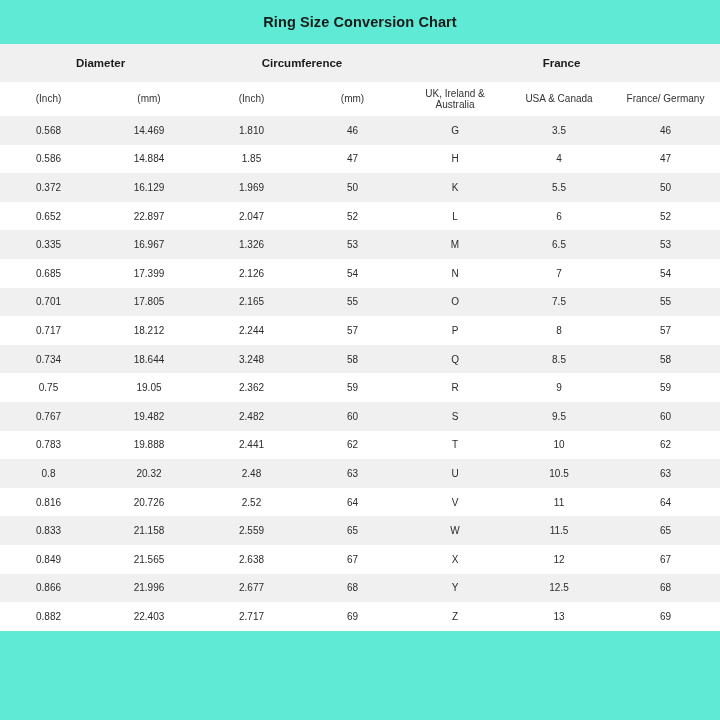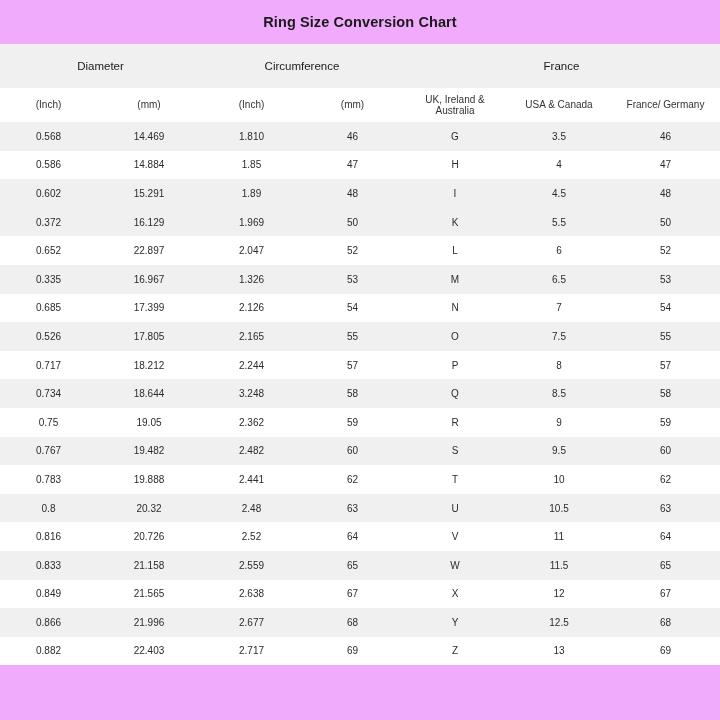--- a/index.html
+++ b/index.html
@@ -10,21 +10,21 @@
     height: 720px;
     background: #ffffff;
     font-family: "Liberation Sans", sans-serif;
     color: #222222;
   }
   #page {
     width: 720px;
     height: 720px;
     position: relative;
     overflow: hidden;
-    background: #f0abfc;
+    background: #5eead4;
   }
   .title {
     text-align: center;
     font-size: 14.5px;
     font-weight: bold;
     color: #1a1a1a;
     padding-top: 14px;
     padding-bottom: 14px;
     letter-spacing: 0.1px;
   }
@@ -36,23 +36,23 @@
   table.chart td, table.chart th {
     border: none;
     text-align: center;
     vertical-align: middle;
     font-weight: normal;
   }
   
   tr.group-row td {
     background: #f0f0f0;
     font-size: 11.5px;
-    font-weight: normal;
+    font-weight: bold;
     color: #1a1a1a;
-    height: 44px;
+    height: 38px;
     padding: 0 2px;
   }
   
   tr.sub-row td {
     background: #ffffff;
     font-size: 10px;
     color: #333333;
     height: 34px;
     padding: 0 4px;
     line-height: 1.15;
@@ -120,29 +120,20 @@
       <tr class="data-row even">
         <td>0.586</td>
         <td>14.884</td>
         <td>1.85</td>
         <td>47</td>
         <td>H</td>
         <td>4</td>
         <td>47</td>
       </tr>
       <tr class="data-row odd">
-        <td>0.602</td>
-        <td>15.291</td>
-        <td>1.89</td>
-        <td>48</td>
-        <td>I</td>
-        <td>4.5</td>
-        <td>48</td>
-      </tr>
-      <tr class="data-row odd">
         <td>0.372</td>
         <td>16.129</td>
         <td>1.969</td>
         <td>50</td>
         <td>K</td>
         <td>5.5</td>
         <td>50</td>
       </tr>
       <tr class="data-row even">
         <td>0.652</td>
@@ -165,21 +156,21 @@
       <tr class="data-row even">
         <td>0.685</td>
         <td>17.399</td>
         <td>2.126</td>
         <td>54</td>
         <td>N</td>
         <td>7</td>
         <td>54</td>
       </tr>
       <tr class="data-row odd">
-        <td>0.526</td>
+        <td>0.701</td>
         <td>17.805</td>
         <td>2.165</td>
         <td>55</td>
         <td>O</td>
         <td>7.5</td>
         <td>55</td>
       </tr>
       <tr class="data-row even">
         <td>0.717</td>
         <td>18.212</td>

